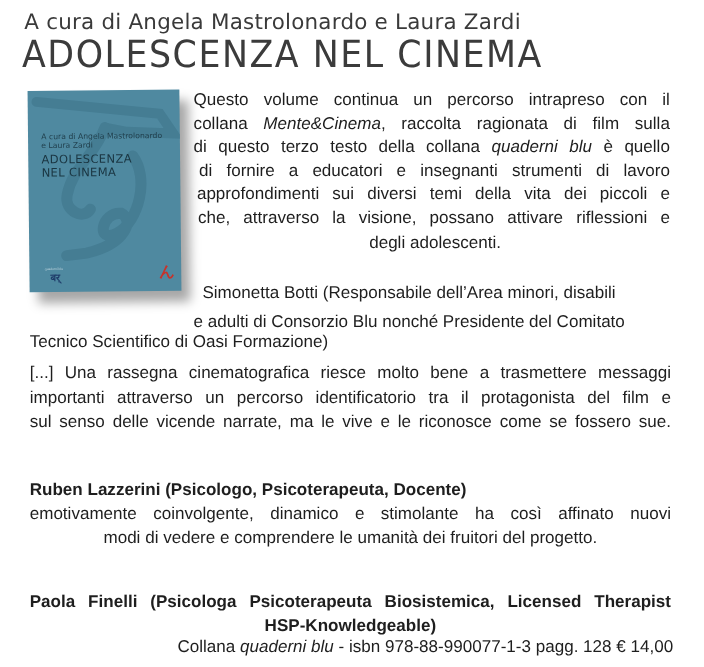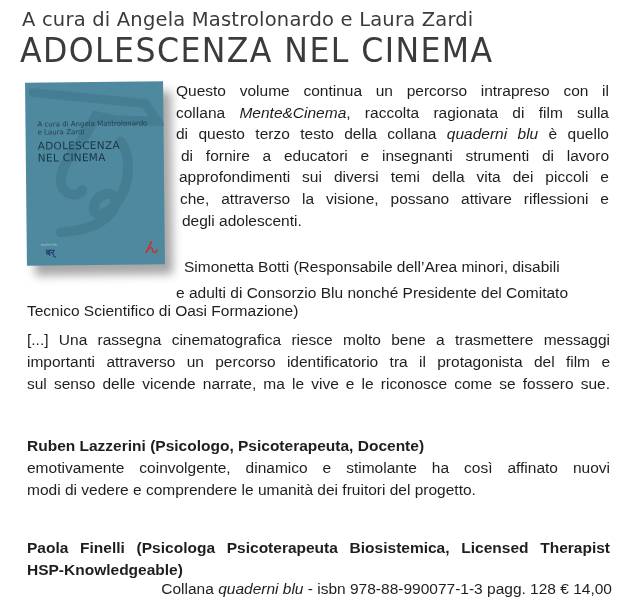--- a/index.html
+++ b/index.html
@@ -8,21 +8,21 @@
   .title { position: absolute; left: 20px; top: 30px; font-family: "DejaVu Sans", sans-serif; font-size: 34px; letter-spacing: 1.5px; color: #3b3b3b; white-space: nowrap; transform: scaleX(0.93); transform-origin: left; font-weight: 500; }
   .cover { position: absolute; left: 26px; top: 82px; width: 138px; height: 183px; background: #4f89a0; box-shadow: 8px 10px 10px rgba(0,0,0,0.35); overflow: hidden; transform: rotate(-0.6deg); }
   .cover svg { position: absolute; left: 0; top: 0; }
   .cover .c-authors { position: absolute; left: 12px; top: 38px; font-size: 7px; line-height: 8px; color: #1f3d4a; font-family: "DejaVu Sans", sans-serif; width: 120px; }
   .cover .c-title { position: absolute; left: 12px; top: 57px; font-size: 10.5px; line-height: 12px; color: #1a3541; letter-spacing: 0.3px; font-family: "DejaVu Sans", sans-serif; }
   .cover .c-series { position: absolute; left: 14px; top: 160px; font-size: 3px; color: #b8d0da; }
   .cover .c-logo-left { position: absolute; left: 19px; top: 163px; font-size: 9px; color: #1f3d6a; font-weight: bold; }
   .cover .c-logo-right { position: absolute; left: 118px; top: 157px; font-size: 14px; color: #c8322a; font-weight: bold; }
   .intro { position: absolute; left: 176px; top: 80px; width: 433px; font-size: 15.5px; line-height: 21.6px; text-align: justify; }
   .intro i { font-style: italic; margin-top: 28px; }
-  .p-line { display: block; white-space: nowrap; }
+  .p-line { display: block; white-space: nowrap; text-align: center; }
   .attr1 { position: absolute; font-weight: normal; font-size: 15.5px; line-height: 21.6px; white-space: nowrap; }
   .quote { position: absolute; left: 27px; width: 583px; font-size: 15.5px; line-height: 21.8px; text-align: justify; }
   .author { position: absolute; left: 27px; font-weight: bold; font-size: 15.5px; line-height: 21.6px; white-space: nowrap; margin-top: 12px; }
   .footer { position: absolute; right: 28px; top: 580px; font-size: 15.5px; white-space: nowrap; }
   .just { text-align: justify; text-align-last: justify; display: block; }
 </style>
 </head>
 <body>
 
 <div class="subtitle">A cura di Angela Mastrolonardo e Laura Zardi</div>

